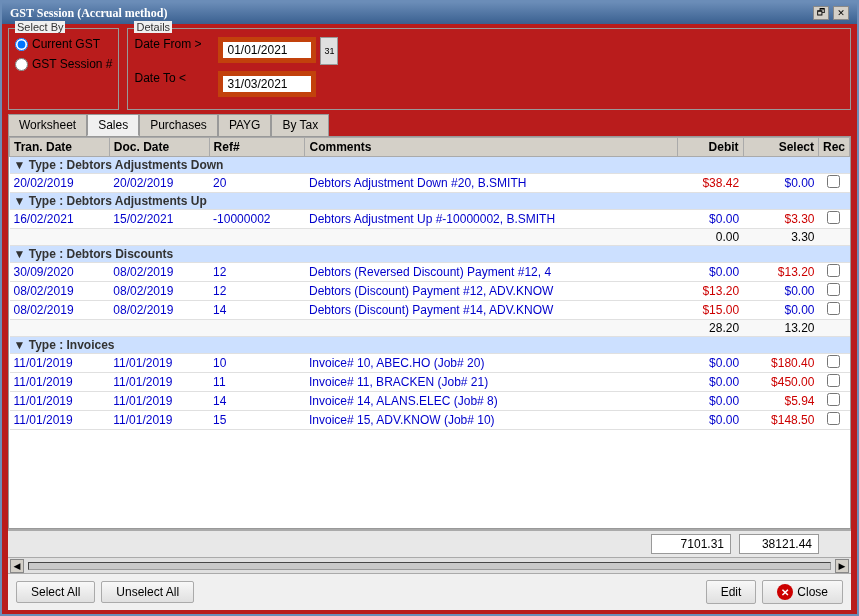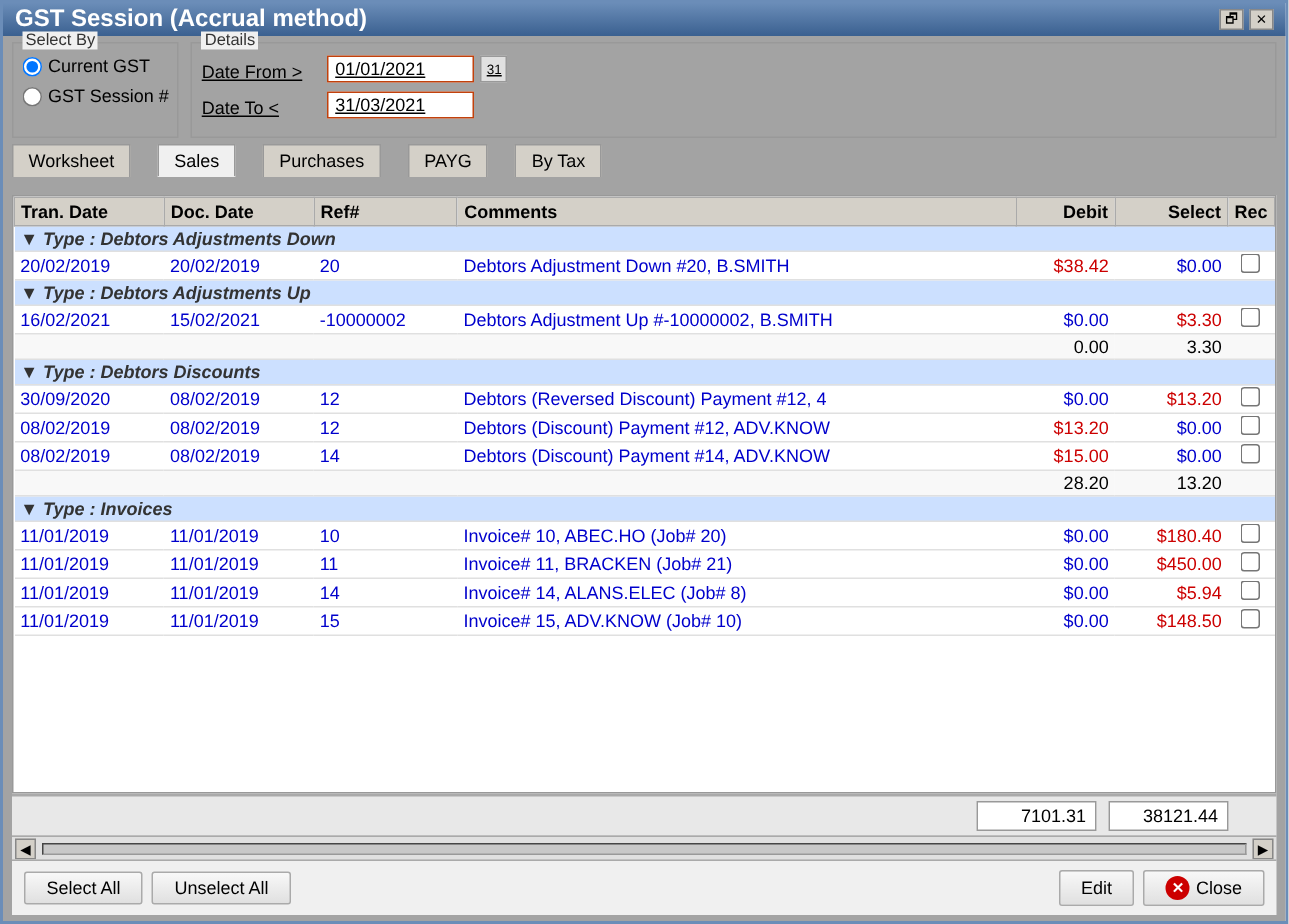--- a/index.html
+++ b/index.html
@@ -1,45 +1,45 @@
 <!DOCTYPE html>
 <html><head>
   <meta charset="utf-8">
   <style>
     * { box-sizing: border-box; margin: 0; padding: 0; font-family: 'Segoe UI', Tahoma, Arial, sans-serif; font-size: 12px; }
     body { background: #d4d0c8; width: 859px; height: 616px; overflow: hidden; }
     .window { width: 859px; height: 616px; background: #f0f0f0; border: 2px solid #6b8db8; display: flex; flex-direction: column; }
     .titlebar { background: linear-gradient(to bottom, #6b8db8, #3a6090); color: white; padding: 4px 8px; display: flex; align-items: center; justify-content: space-between; height: 22px; }
-    .titlebar-title { font-weight: bold; font-size: 16px; }
+    .titlebar-title { font-weight: bold; font-size: 12px; font-family: Liberation Serif, serif; }
     .titlebar-controls { display: flex; gap: 4px; }
     .titlebar-btn { background: #d4d0c8; border: 1px solid #888; width: 16px; height: 14px; font-size: 9px; cursor: pointer; display: flex; align-items: center; justify-content: center; }
-    .content { flex: 1; display: flex; flex-direction: column; padding: 4px 6px; background: #a3a3a3; }
+    .content { flex: 1; display: flex; flex-direction: column; padding: 4px 6px; background: #b91c1c; }
     .top-panels { display: flex; gap: 8px; margin-bottom: 4px; }
     .group-box { border: 1px solid #999; padding: 8px 6px 6px 6px; position: relative; min-width: 110px; }
     .group-label { position: absolute; top: -8px; left: 6px; background: #f0f0f0; padding: 0 2px; font-size: 11px; color: #333; }
     .radio-row { display: flex; align-items: center; gap: 4px; margin-bottom: 6px; }
     .radio-row input[type=radio] { margin: 0; }
     .details-box { border: 1px solid #999; padding: 8px 6px 6px 6px; position: relative; flex: 1; }
-    .date-row { display: flex; align-items: flex-end; gap: 4px; margin-bottom: 6px; text-decoration: underline; }
+    .date-row { display: flex; align-items: flex-start; gap: 4px; margin-bottom: 6px; }
     .date-label { min-width: 80px; font-size: 12px; }
-    .date-input { border: 1px solid #c2410c; background: white; padding: 1px 4px; width: 98px; font-size: 12px; }
-    .cal-btn { border: 1px solid #999; background: #e0e0e0; width: 18px; height: 18px; font-size: 9px; cursor: pointer; display: flex; align-items: center; justify-content: center; }
-    .tabs { display: flex; gap: 18px; margin-bottom: 12px; }
+    .date-input { border: 5px solid #c2410c; background: white; padding: 1px 4px; width: 98px; font-size: 12px; }
+    .cal-btn { border: 1px solid #999; background: #e0e0e0; width: 18px; height: 28px; font-size: 9px; cursor: pointer; display: flex; align-items: center; justify-content: center; }
+    .tabs { display: flex; gap: 0; margin-bottom: 0; }
     .tab { border: 1px solid #999; border-bottom: none; padding: 3px 10px; background: #d4d0c8; cursor: pointer; font-size: 12px; }
     .tab.active { background: #f0f0f0; border-bottom: 1px solid #f0f0f0; }
     .table-container { flex: 1; border: 1px solid #999; overflow-y: auto; background: white; position: relative; }
     .table { width: 100%; border-collapse: collapse; }
     .table thead tr th { background: #d4d0c8; border: 1px solid #aaa; padding: 2px 4px; text-align: left; font-weight: bold; font-size: 12px; position: sticky; top: 0; }
     .table thead tr th.right { text-align: right; }
     .table tbody tr td { border-bottom: 1px solid #e0e0e0; padding: 1px 4px; font-size: 12px; }
     .table tbody tr td.right { text-align: right; }
     .table tbody tr td.blue { color: #0000cc; }
     .table tbody tr td.red { color: #cc0000; }
     .section-header { background: #cce0ff; }
-    .section-header td { font-weight: bold; font-size: 12px; color: #333; padding: 2px 4px; font-style: italic; }
+    .section-header td { font-weight: bold; font-size: 12px; color: #333; padding: 2px 4px; }
     .subtotal-row td { background: #f8f8f8; border-top: 1px solid #ccc; }
     .checkbox-cell { width: 18px; text-align: center; }
     .bottom-totals { display: flex; justify-content: flex-end; align-items: center; border-top: 2px solid #aaa; background: #e8e8e8; padding: 3px 6px; gap: 8px; }
     .total-box { border: 1px solid #999; background: white; padding: 2px 6px; min-width: 80px; text-align: right; font-size: 12px; }
     .bottom-bar { display: flex; align-items: center; justify-content: space-between; padding: 6px 8px; background: #f0f0f0; border-top: 1px solid #aaa; }
     .btn { border: 1px solid #aaa; background: linear-gradient(to bottom, #f8f8f8, #e0e0e0); padding: 3px 14px; cursor: pointer; font-size: 12px; border-radius: 2px; }
     .btn-close { display: flex; align-items: center; gap: 4px; }
     .close-icon-circle { width: 16px; height: 16px; background: #cc0000; border-radius: 50%; display: inline-flex; align-items: center; justify-content: center; color: white; font-size: 10px; font-weight: bold; }
     .scrollbar-area { display: flex; align-items: center; justify-content: space-between; background: #e0e0e0; border-top: 1px solid #aaa; padding: 0 2px; height: 16px; }
     .scroll-btn { background: #d4d0c8; border: 1px solid #888; width: 14px; height: 14px; font-size: 9px; cursor: pointer; display: flex; align-items: center; justify-content: center; }

